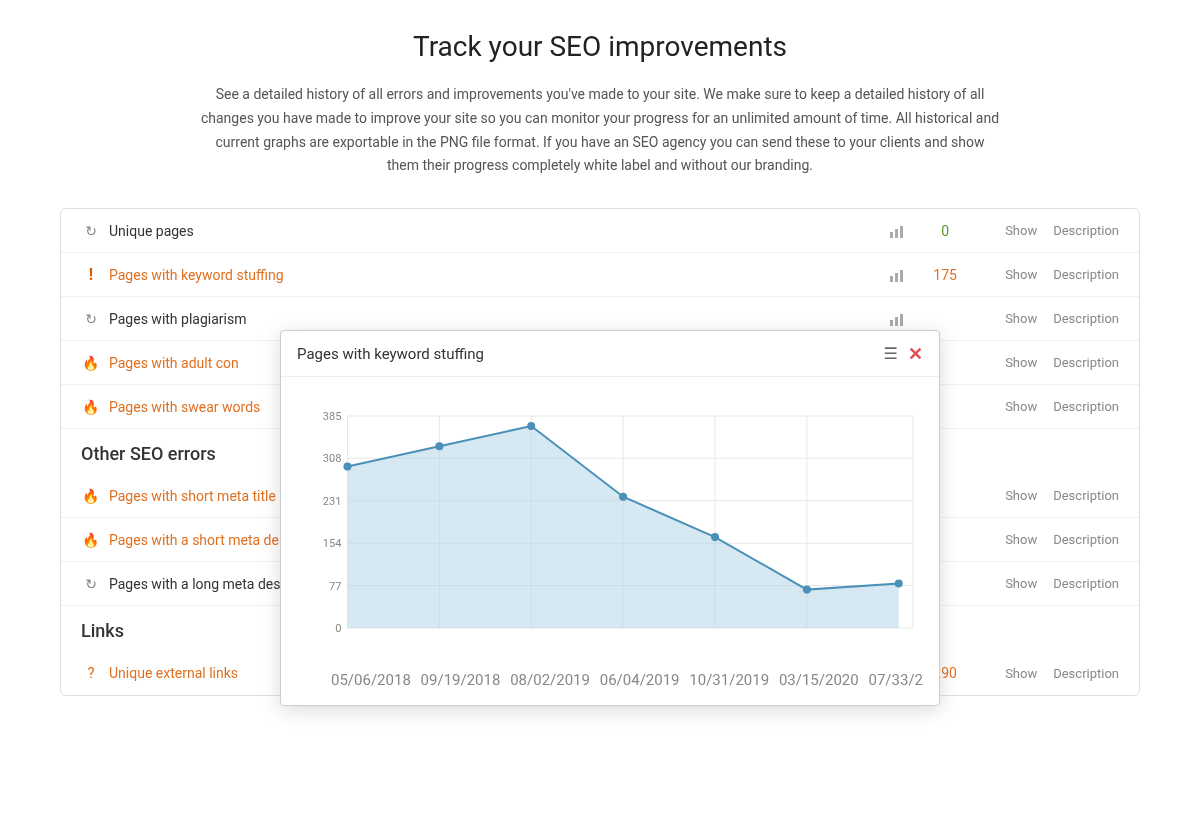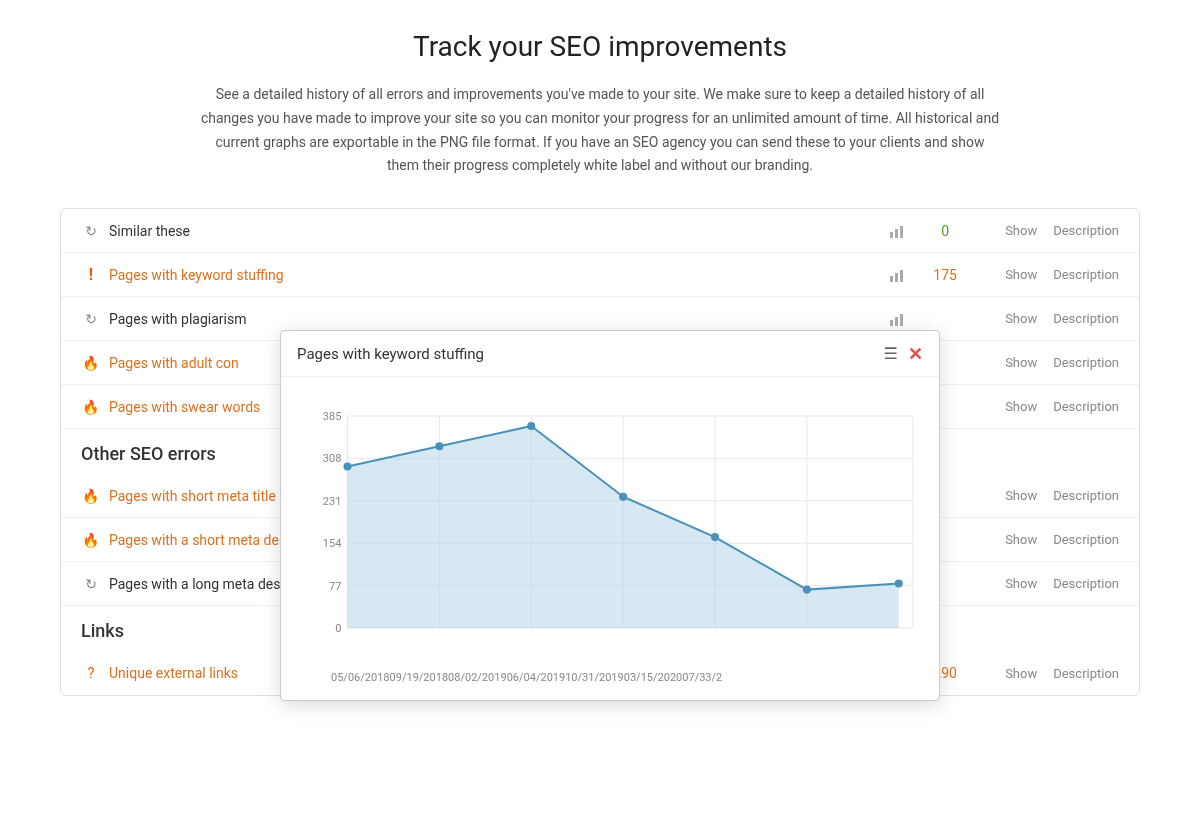--- a/index.html
+++ b/index.html
@@ -141,43 +141,43 @@
     .chart-area {
       padding: 10px 16px 4px 16px;
     }
     svg.line-chart {
       width: 100%;
       height: 280px;
       display: block;
     }
     .x-labels {
       display: flex;
-      justify-content: flex-start;
+      justify-content: space-between;
       padding: 0 16px 0 50px;
-      font-size: 11px;
+      font-size: 15px;
       color: #888;
     }
     .section-title-row {
       padding: 14px 20px 10px 20px;
       font-size: 18px;
       font-weight: 500;
       color: #333;
     }
   </style>
 </head>
 <body>
 
 <h1 class="page-title">Track your SEO improvements</h1>
 <p class="page-description">See a detailed history of all errors and improvements you've made to your site. We make sure to keep a detailed history of all changes you have made to improve your site so you can monitor your progress for an unlimited amount of time. All historical and current graphs are exportable in the PNG file format. If you have an SEO agency you can send these to your clients and show them their progress completely white label and without our branding.</p>
 
 <div class="card">
 
   <div class="row">
     <span class="row-icon icon-gray">↻</span>
-    <span class="row-label black">Similar these</span>
+    <span class="row-label black">Unique pages</span>
     <span>
       <svg class="chart-icon" viewBox="0 0 16 12" fill="none" xmlns="http://www.w3.org/2000/svg">
         <rect x="1" y="6" width="3" height="6" fill="#aaa"></rect>
         <rect x="6" y="3" width="3" height="9" fill="#aaa"></rect>
         <rect x="11" y="0" width="3" height="12" fill="#aaa"></rect>
       </svg>
     </span>
     <span class="row-value green">0</span>
     <div class="row-actions">
       <a class="action-link">Show</a>

